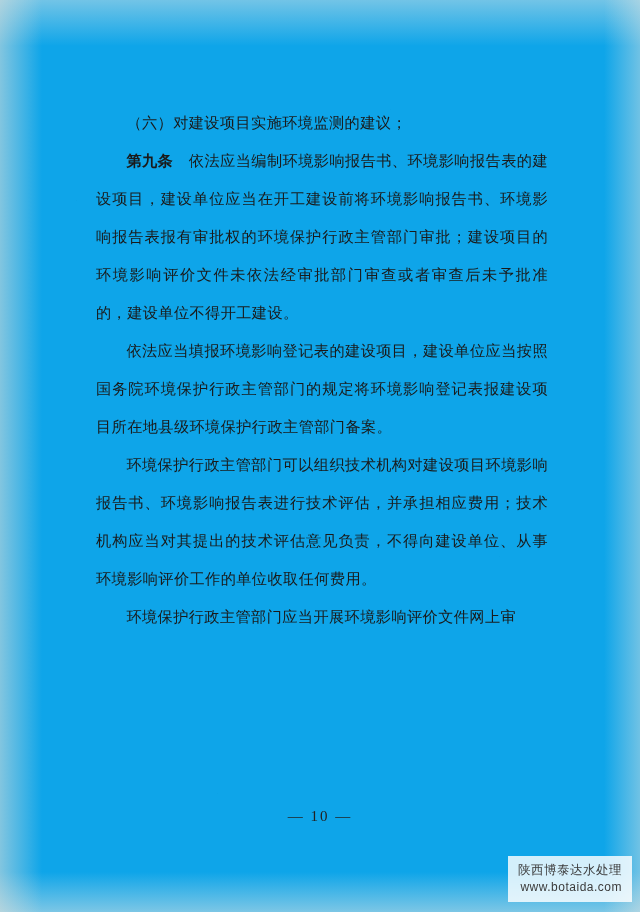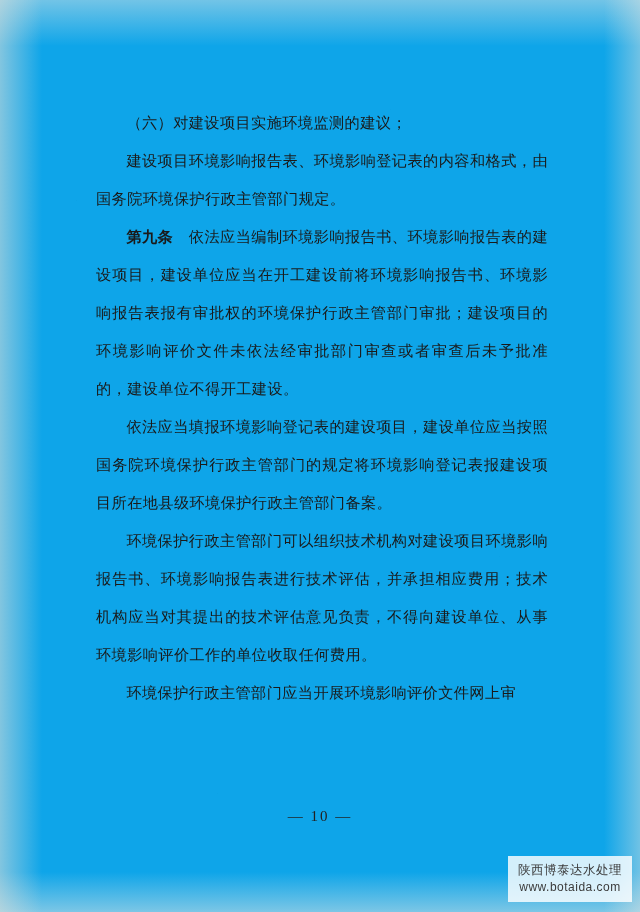--- a/index.html
+++ b/index.html
@@ -64,21 +64,21 @@
     letter-spacing: 2px;
     font-family: "Liberation Serif", "DejaVu Serif", serif;
   }
   
   .watermark {
     position: absolute;
     right: 8px;
     bottom: 10px;
     background: rgba(255,255,255,0.82);
     padding: 6px 10px 7px 10px;
-    text-align: center;
+    text-align: right;
     line-height: 1.35;
     font-family: "Liberation Sans", sans-serif;
   }
   .watermark .wm-title {
     font-size: 12.5px;
     color: #3b3b3b;
     letter-spacing: 0.5px;
     white-space: nowrap;
   }
   .watermark .wm-url {
@@ -105,21 +105,20 @@
 
 <div class="page">
   <div class="paper-tone"></div>
   <div class="speckle"></div>
 
   <div class="content">
 
     <p class="para indent">（六）对建设项目实施环境监测的建议；</p>
 
 
-    <p class="para indent">建设项目环境影响报告表、环境影响登记表的内容和格式，由国务院环境保护行政主管部门规定。</p>
 
     <p class="para indent"><span class="bold-head">第九条</span><span>　依法应当编制环境影响报告书、环境影响报告表的建设项目，建设单位应当在开工建设前将环境影响报告书、环境影响报告表报有审批权的环境保护行政主管部门审批；建设项目的环境影响评价文件未依法经审批部门审查或者审查后未予批准的，建设单位不得开工建设。</span></p>
 
 
     <p class="para indent">依法应当填报环境影响登记表的建设项目，建设单位应当按照国务院环境保护行政主管部门的规定将环境影响登记表报建设项目所在地县级环境保护行政主管部门备案。</p>
 
     <p class="para indent">环境保护行政主管部门可以组织技术机构对建设项目环境影响报告书、环境影响报告表进行技术评估，并承担相应费用；技术机构应当对其提出的技术评估意见负责，不得向建设单位、从事环境影响评价工作的单位收取任何费用。</p>
 
     <p class="para indent">环境保护行政主管部门应当开展环境影响评价文件网上审</p>
 

